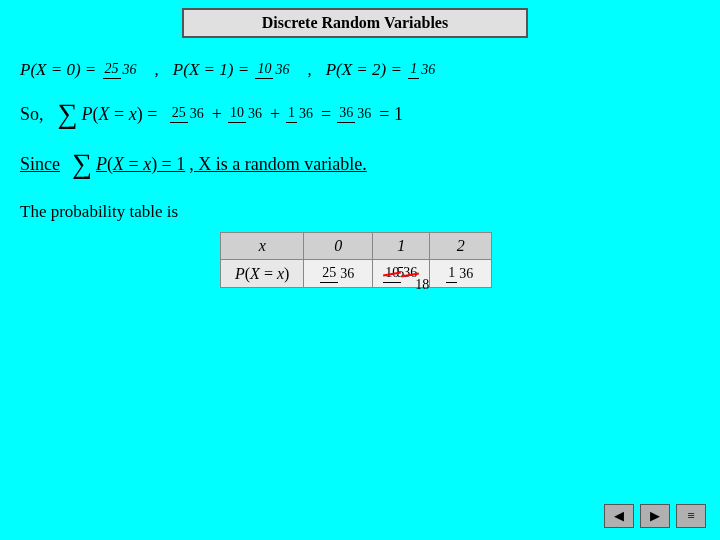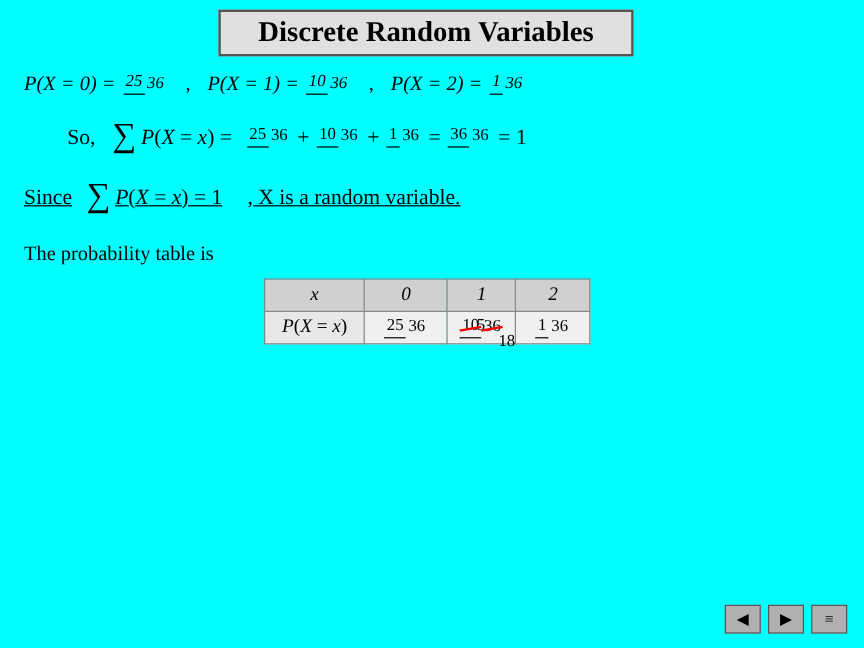--- a/index.html
+++ b/index.html
@@ -15,21 +15,21 @@
     
     .title-box {
       position: absolute;
       top: 8px;
       left: 182px;
       width: 346px;
       background: #e0e0e0;
       border: 2px solid #555;
       text-align: center;
       padding: 4px 12px;
-      font-size: 24px;
+      font-size: 16px;
       font-weight: bold;
       color: #000;
     }
 
     
     .content {
       position: absolute;
       top: 60px;
       left: 20px;
       right: 20px;
@@ -52,21 +52,20 @@
       font-style: italic;
     }
 
     
     .so-row {
       display: flex;
       align-items: center;
       margin-bottom: 18px;
       font-size: 18px;
       color: #000;
-      margin-left: 36px;
     }
 
     
     .since-row {
       display: flex;
       align-items: center;
       margin-bottom: 22px;
       font-size: 18px;
       color: #000;
       text-decoration: underline;
@@ -226,21 +225,21 @@
     <span class="frac-inline">
         <span class="num">36</span>
         <span class="den">36</span>
       </span>
     <span style="margin-left:4px;">= 1</span>
   </div>
 
   <div class="since-row">
     <span style="margin-right:8px;">Since</span>
     <span class="sigma">∑</span>
-    <span style="margin-right:21px;text-align:center;"><i>P</i>(<i>X</i>&nbsp;=&nbsp;<i>x</i>)&nbsp;=&nbsp;1</span>
+    <span style="margin-right:4px;text-align:center;"><i>P</i>(<i>X</i>&nbsp;=&nbsp;<i>x</i>)&nbsp;=&nbsp;1</span>
     <span>, X is a random variable.</span>
   </div>
 
   <div class="table-section">
     <span>The probability table is</span>
     <div class="prob-table-wrap">
       <table class="prob-table">
         <thead>
           <tr>
             <th><i>x</i></th>

